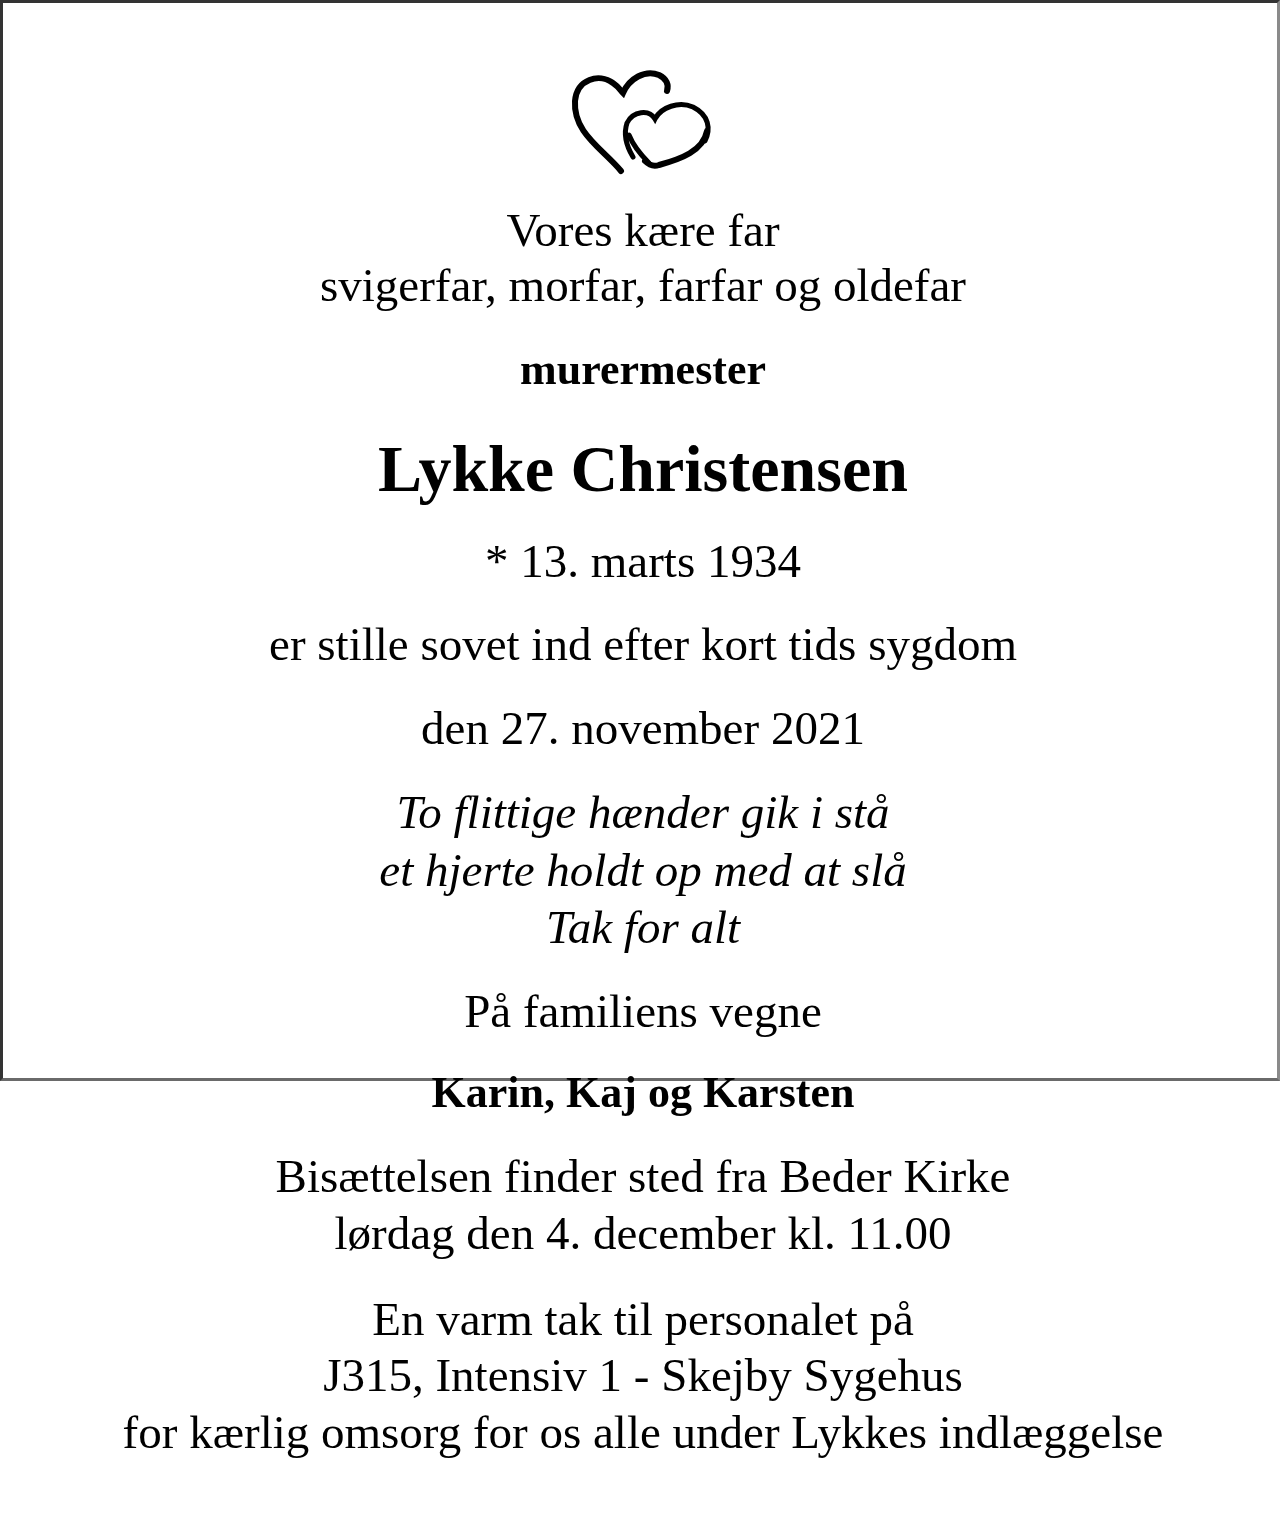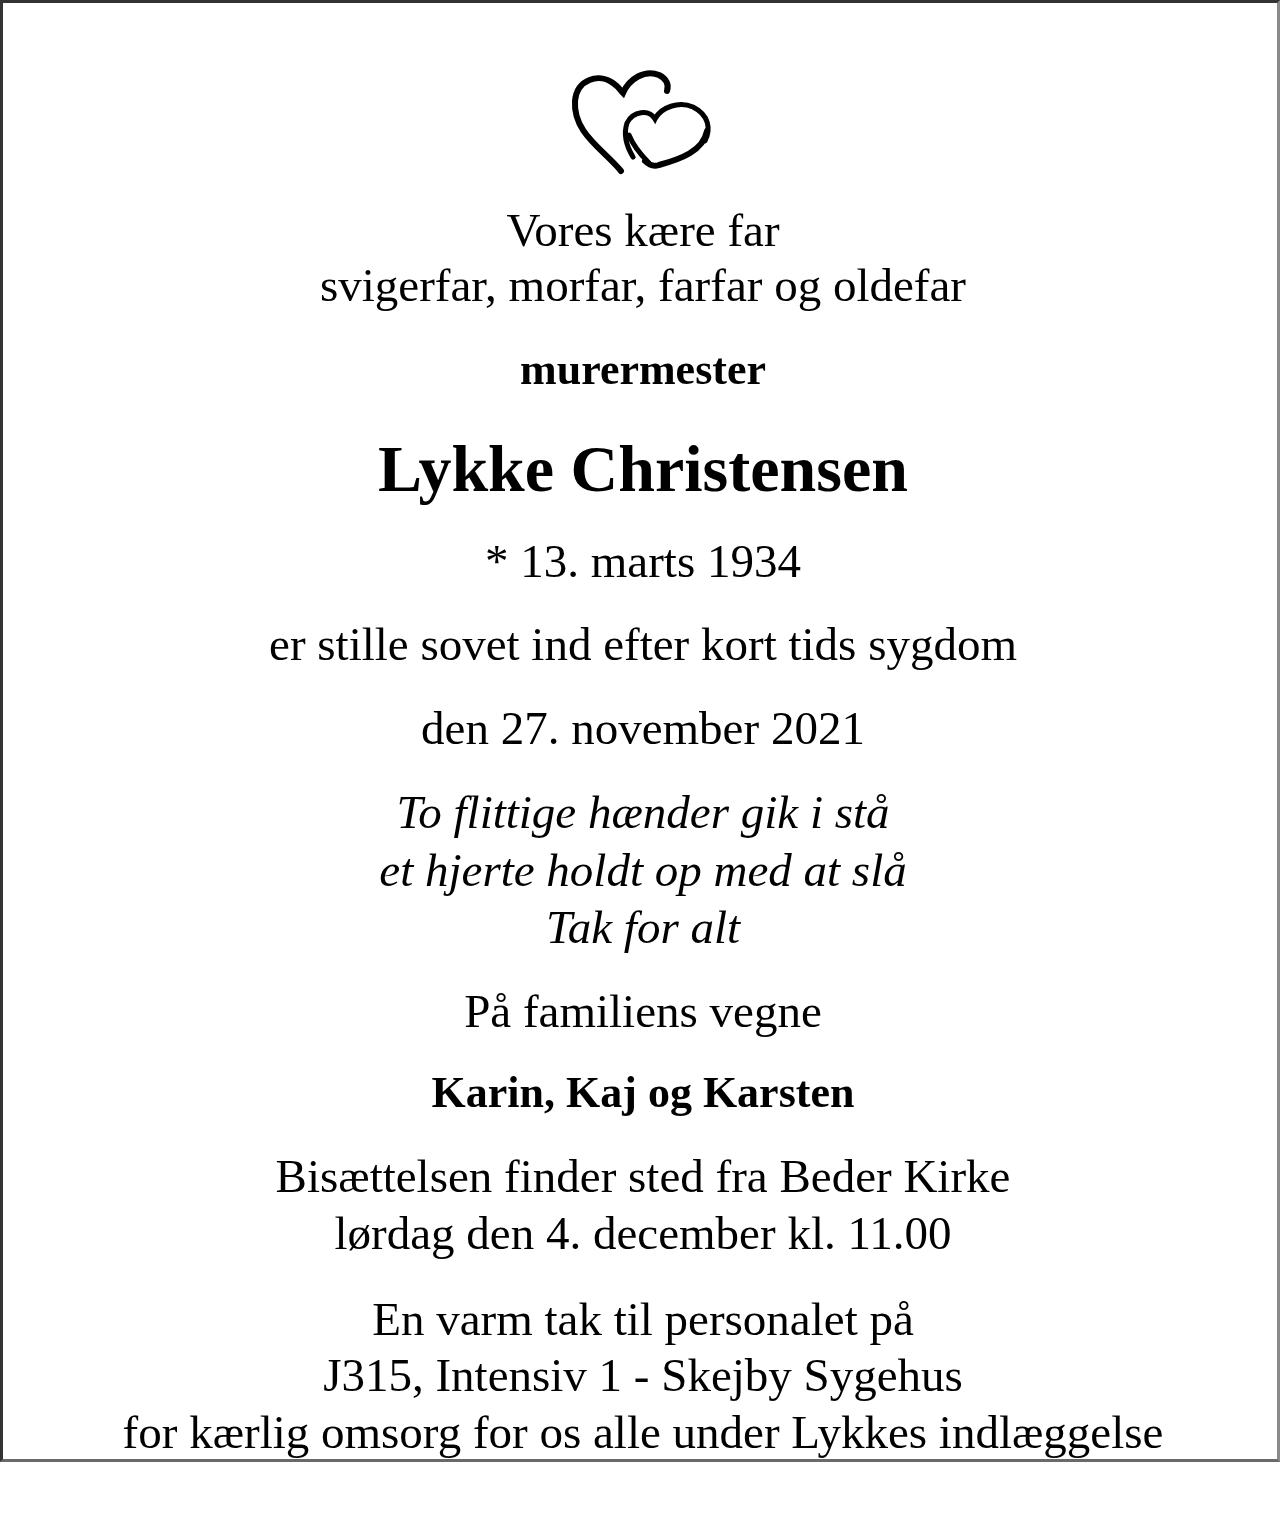--- a/index.html
+++ b/index.html
@@ -1,19 +1,19 @@
 <!DOCTYPE html>
 <html><head>
 <meta charset="utf-8">
 <style>
   html, body { margin: 0; padding: 0; background: #ffffff; }
   body { width: 1280px; height: 1515px; overflow: hidden; }
   .frame {
     position: absolute; left: 0; top: 0;
-    width: 1280px; height: 1462px;
+    width: 1280px; height: 1081px;
     box-sizing: border-box;
     border: 3px solid #333333;
     border-right-color: #8a8a8a;
     border-bottom-color: #6a6a6a;
     background: #ffffff;
   }
   .line {
     position: absolute; left: 0; width: 1280px;
     text-align: center;
     font-family: "Liberation Serif", "DejaVu Serif", serif;

